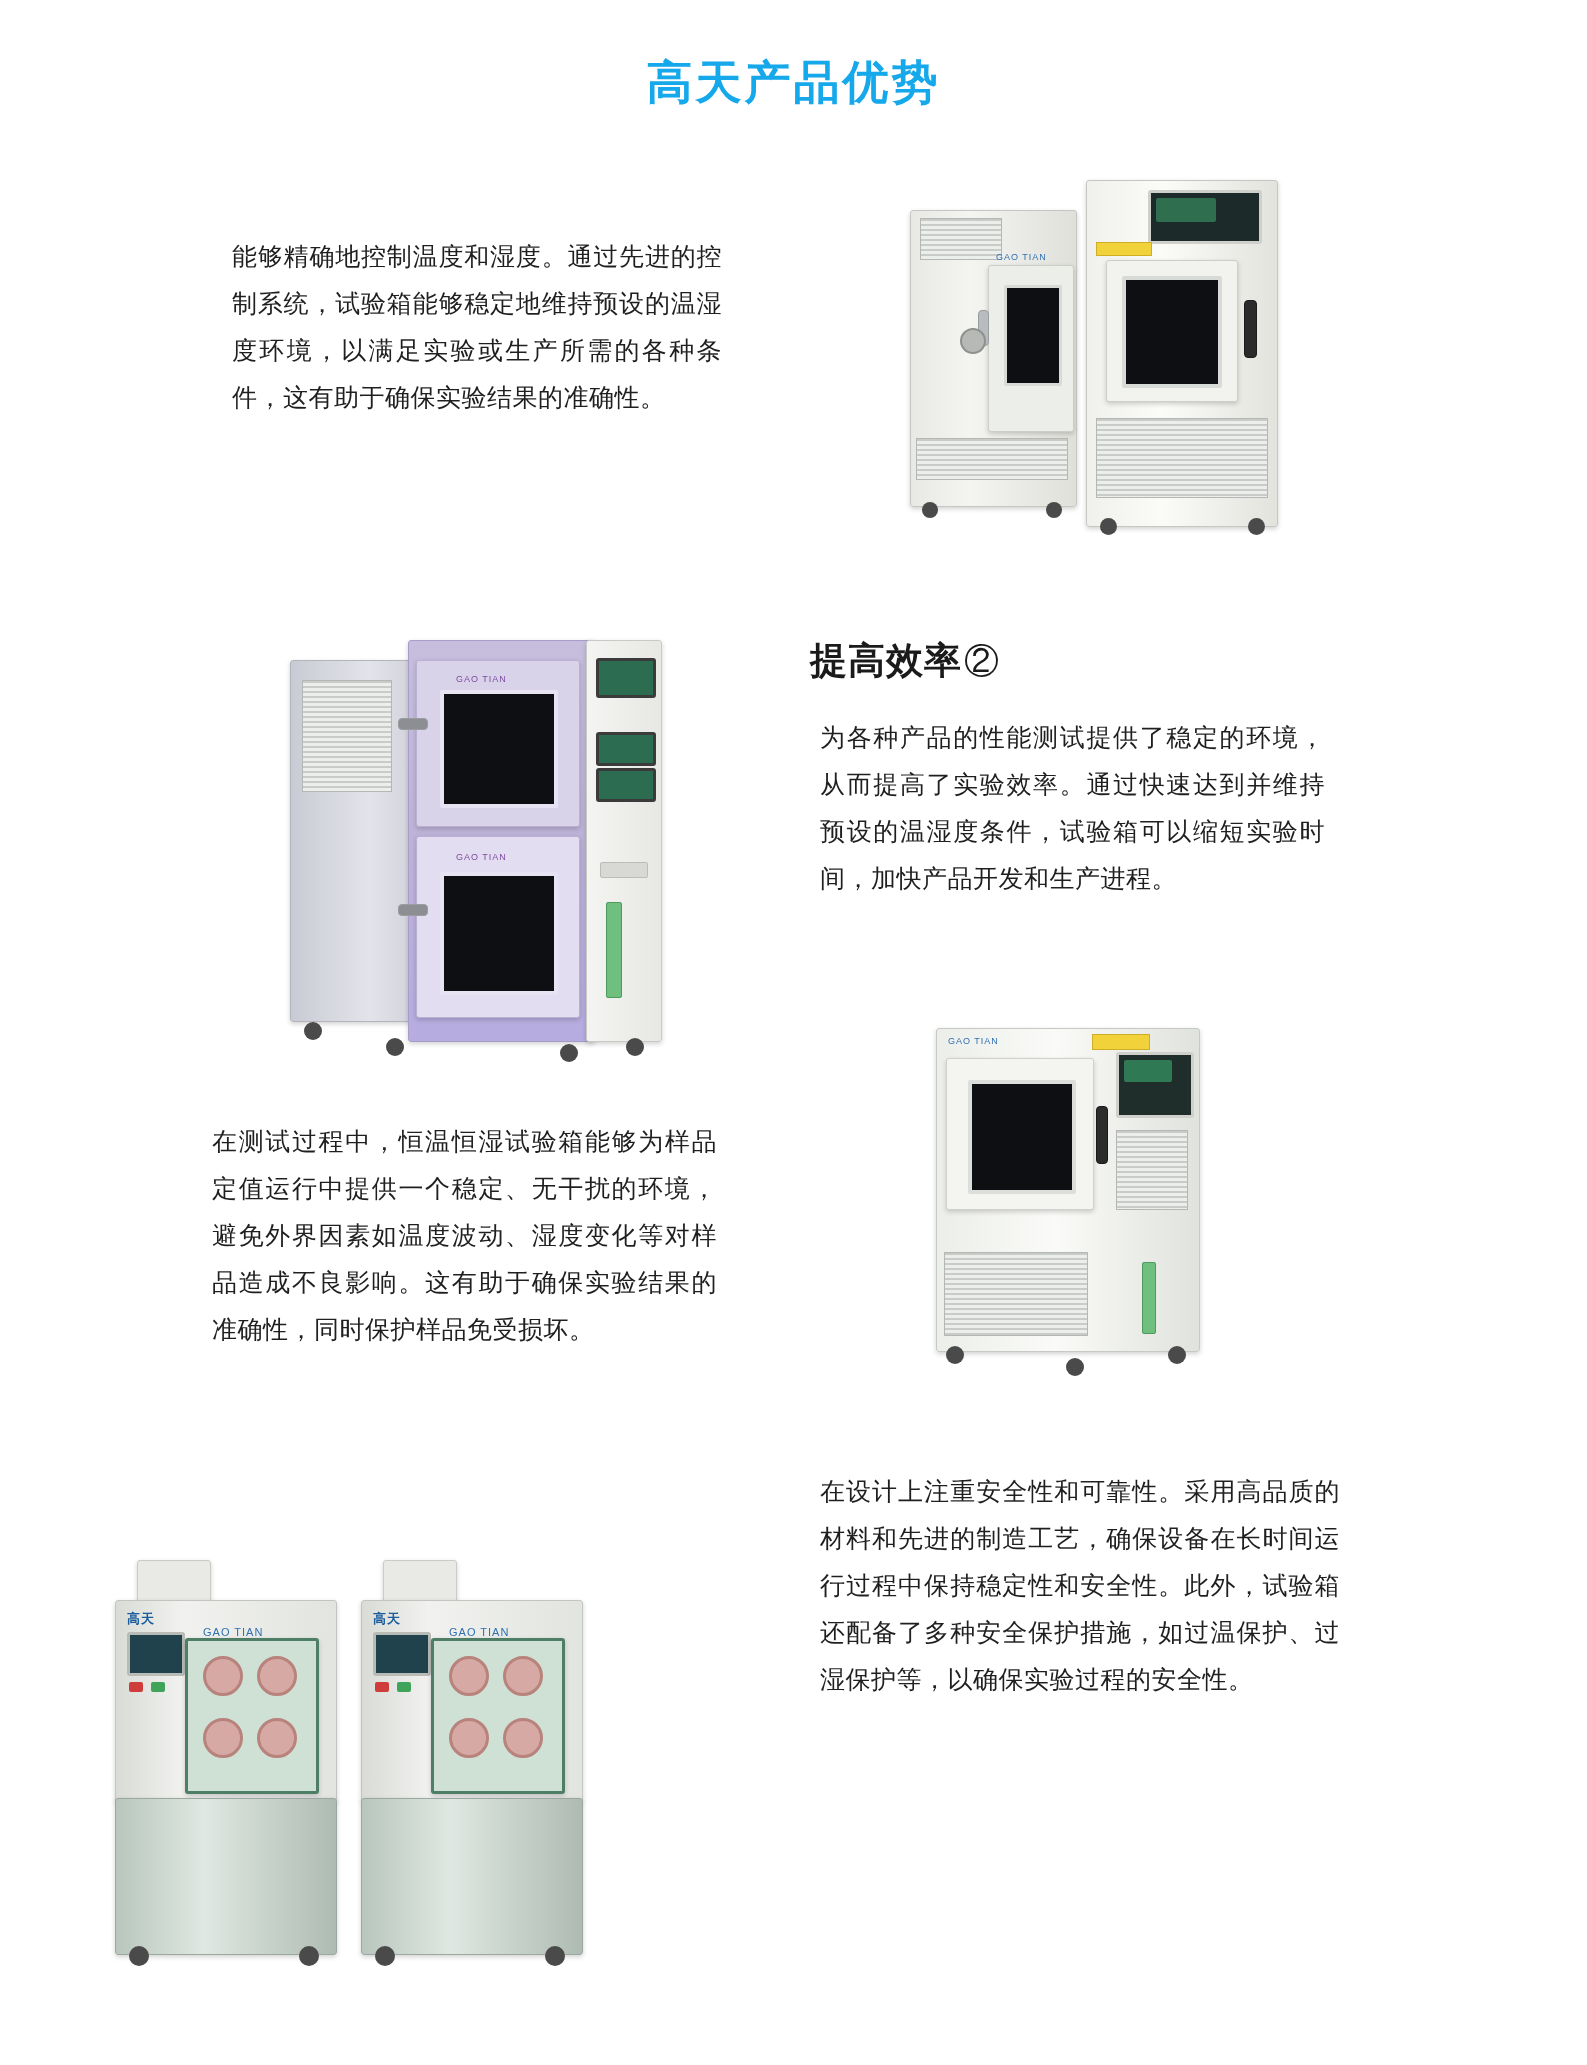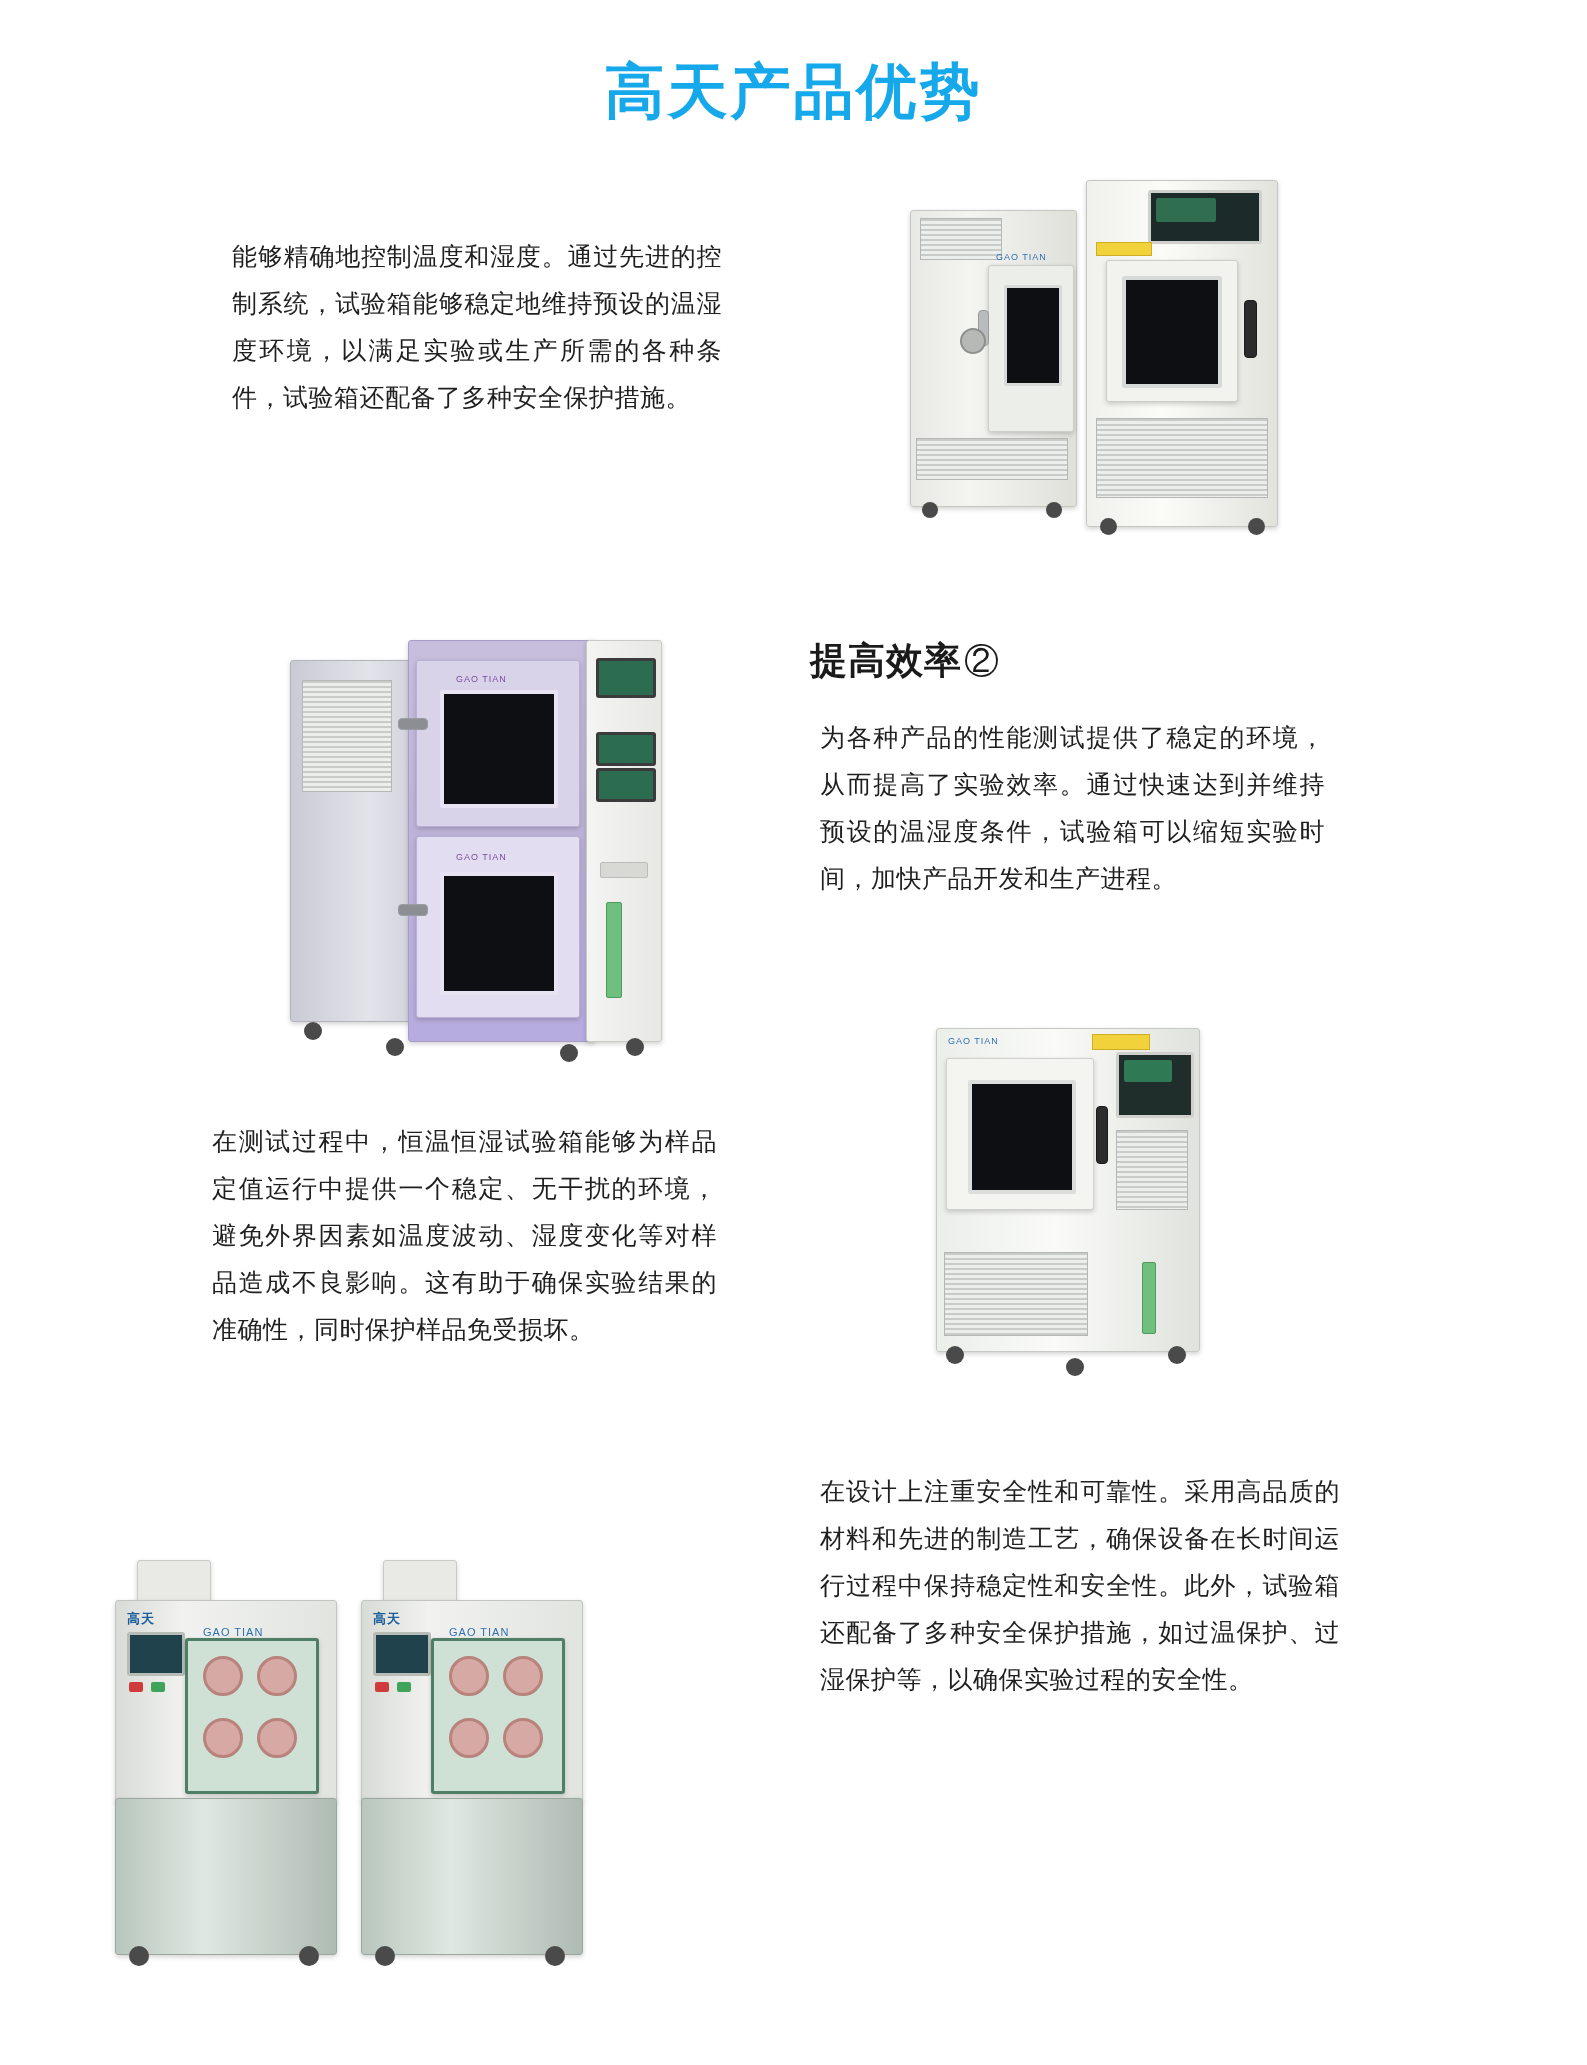--- a/index.html
+++ b/index.html
@@ -16,21 +16,21 @@
   }
 
   .page-title {
     position: absolute;
     top: 52px;
     left: 0;
     width: 100%;
     text-align: center;
     font-family: "Liberation Sans", "DejaVu Sans", sans-serif;
     font-weight: bold;
-    font-size: 60px;
+    font-size: 46px;
     letter-spacing: 3px;
     color: #15a8ea;
   }
 
   .section {
     position: absolute;
   }
 
   .sec-heading {
     font-family: "Liberation Serif", "DejaVu Serif", serif;
@@ -111,21 +111,21 @@
     background: #f2d23a;
     border: 1px solid #cdae24;
   }
 </style>
 </head>
 <body>
 
 <div class="page-title">高天产品优势</div>
 
 <div class="section" style="left:220px; top:205px; width:500px;">
-  <div class="sec-body" style="margin-top:28px; width:490px; padding-left:12px;">能够精确地控制温度和湿度。通过先进的控制系统，试验箱能够稳定地维持预设的温湿度环境，以满足实验或生产所需的各种条件，试验箱还配备了多种安全保护措施。</div>
+  <div class="sec-body" style="margin-top:28px; width:490px; padding-left:12px;">能够精确地控制温度和湿度。通过先进的控制系统，试验箱能够稳定地维持预设的温湿度环境，以满足实验或生产所需的各种条件，这有助于确保实验结果的准确性。</div>
 </div>
 
 <div class="photo" style="left:900px; top:180px; width:420px; height:360px;">
 
   <div class="cab" style="left:10px; top:30px; width:165px; height:295px; background:linear-gradient(to right,#e8e9e4 0%,#f4f5f1 35%,#dfe0da 100%); border:1px solid #c6c7c1;"></div>
   <div class="grille" style="left:20px; top:38px; width:80px; height:40px;"></div>
   <div class="cab" style="left:88px; top:85px; width:84px; height:165px; background:#eceee9; border:1px solid #cdcec8;"></div>
   <div class="door-window" style="left:104px; top:105px; width:52px; height:95px; border-width:3px;"></div>
   <div class="handle" style="left:78px; top:130px; width:9px; height:34px;"></div>
   <div class="ctrl-led" style="left:60px; top:148px; width:22px; height:22px; background:#b7b9b6; border-radius:50%; border:2px solid #8e908d;"></div>

